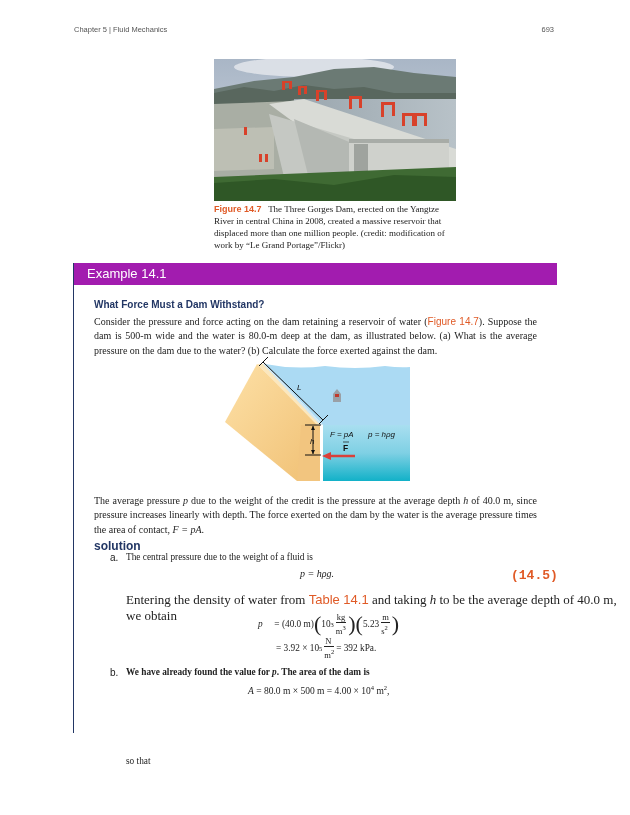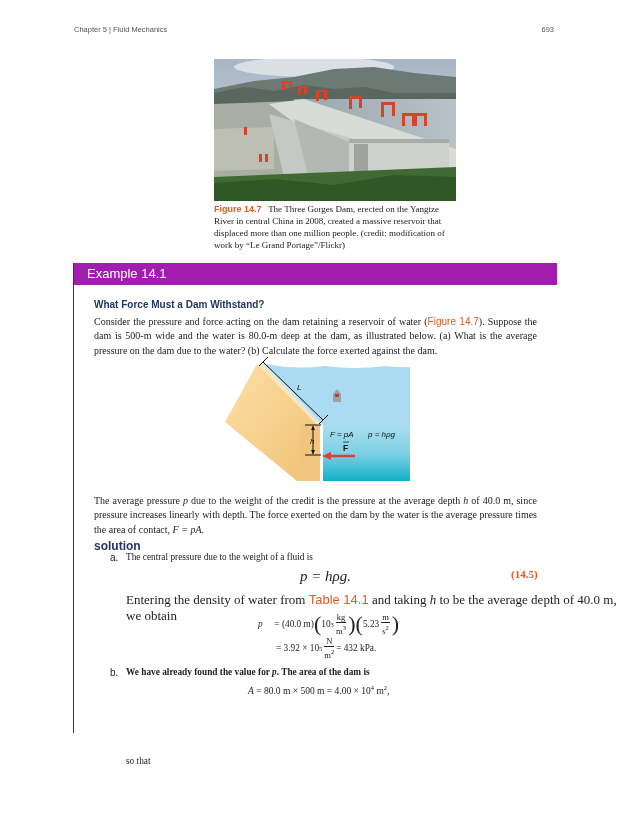--- a/index.html
+++ b/index.html
@@ -19,32 +19,32 @@
     .abs { position: absolute; }
     #ex-subtitle { left: 94px; top: 299px; font-family: "Liberation Sans", sans-serif; font-weight: bold; font-size: 10px; color: #223664; text-align: right; }
     .para { font-size: 10px; line-height: 14.3px; text-align: justify; }
     #para1 { left: 94px; top: 315px; width: 443px; }
     .link { font-family: "Liberation Sans", sans-serif; color: #e05a26; }
     #para2 { left: 94px; top: 494px; width: 443px; }
     #solution-label { left: 94px; top: 539px; font-family: "Liberation Sans", sans-serif; font-weight: bold; font-size: 12px; color: #223664; }
     .item-marker { font-family: "Liberation Sans", sans-serif; font-size: 10px; }
     #marker-a { left: 110px; top: 552px; }
     #text-a { left: 126px; top: 552px; font-size: 9.3px; }
-    #eq1 { left: 300px; top: 568px; font-size: 15px; font-style: italic; }
-    #eq1-num { left: 511px; top: 568px; font-family: Liberation Serif, serif; font-weight: bold; font-size: 11px; color: #e05a26; }
+    #eq1 { left: 300px; top: 568px; font-size: 10px; font-style: italic; }
+    #eq1-num { left: 511px; top: 568px; font-family: Liberation Mono, monospace; font-weight: bold; font-size: 13px; color: #e05a26; }
     #text-a2 { left: 126px; top: 592px; font-size: 13px; }
     #eq2 { left: 258px; top: 612px; font-size: 9.3px; }
     #marker-b { left: 110px; top: 667px; }
     #text-b { left: 126px; top: 667px; font-size: 9.3px; font-weight: bold; }
     #eq3 { left: 248px; top: 684px; font-size: 9.5px; }
     #text-so { left: 126px; top: 712px; font-size: 9.3px; margin-top: 44px; }
     i { font-style: italic; }
     sup { font-size: 6.5px; vertical-align: 4px; }
 
-    .frac { display: inline-block; vertical-align: middle; text-align: center; font-size: 8.5px; line-height: 9px; margin: 16px 2px; }
+    .frac { display: inline-block; vertical-align: middle; text-align: left; font-size: 8.5px; line-height: 9px; margin: 16px 2px; }
     .frac .num { display: block; border-bottom: 0.8px solid #222; padding: 0 1px; }
     .frac .den { display: block; }
     .paren { font-size: 22px; vertical-align: middle; line-height: 20px; font-weight: lighter; }
     .eq-row { height: 24px; display: flex; align-items: center; white-space: nowrap; }
 
     #diagram { position: absolute; left: 225px; top: 356px; width: 185px; height: 135px; }
   </style>
 </head>
 <body>
 
@@ -205,21 +205,21 @@
         <span class="den"><span>s</span><sup>2</sup></span>
       </span><span class="paren">)</span>
   </div>
   <div class="eq-row" style="padding-left:18px;">
     <span>= 3.92 × 10</span>
       <sup>5</sup>
     <span class="frac">
         <span class="num">N</span>
         <span class="den"><span>m</span><sup>2</sup></span>
       </span>
-    <span>= 432 kPa.</span>
+    <span>= 392 kPa.</span>
   </div>
 </div>
 
 <div id="marker-b" class="abs item-marker">b.</div>
 <div id="text-b" class="abs">
   <span>We have already found the value for </span><i>p</i><span>. The area of the dam is</span>
 </div>
 <div id="eq3" class="abs">
   <i>A</i><span> = 80.0 m × 500 m = 4.00 × 10</span><sup>4</sup><span> m</span><sup>2</sup><span>,</span>
 </div>

